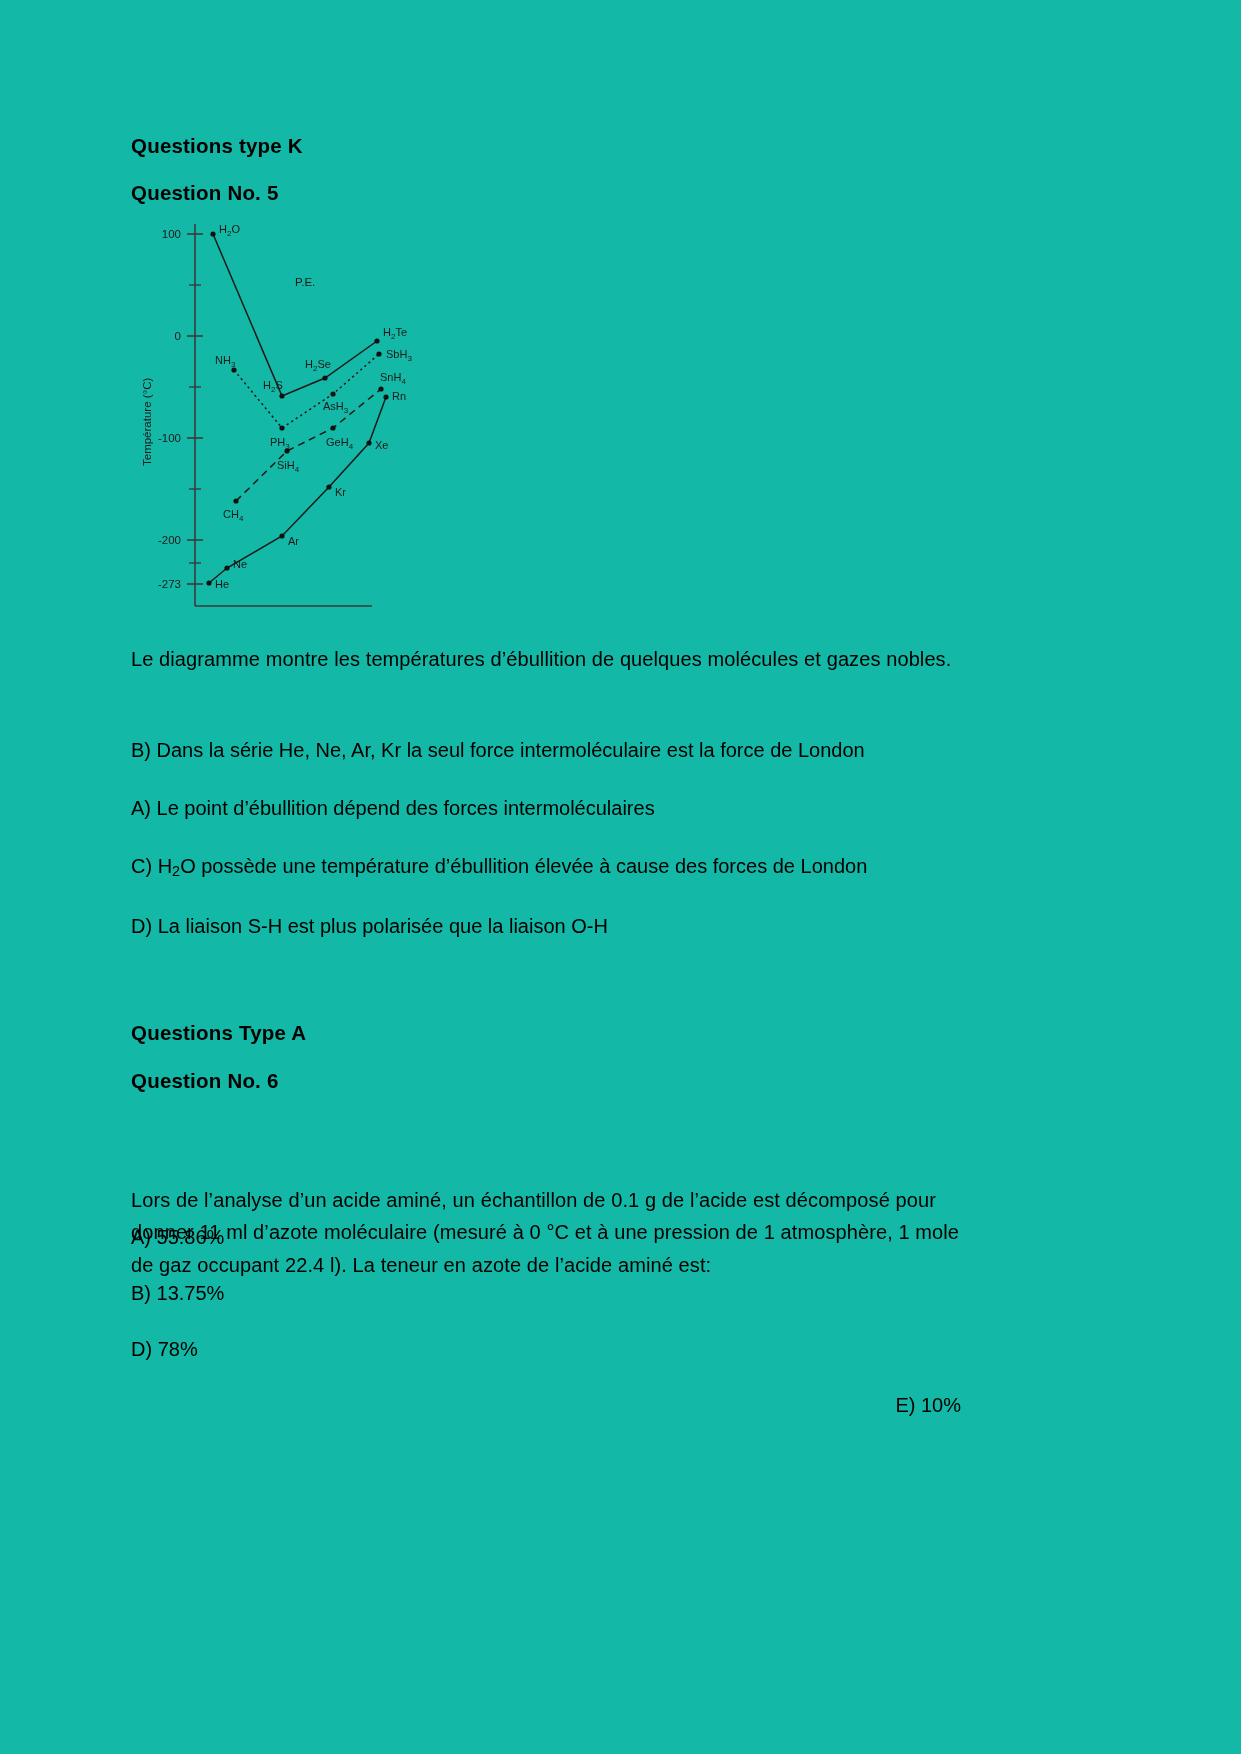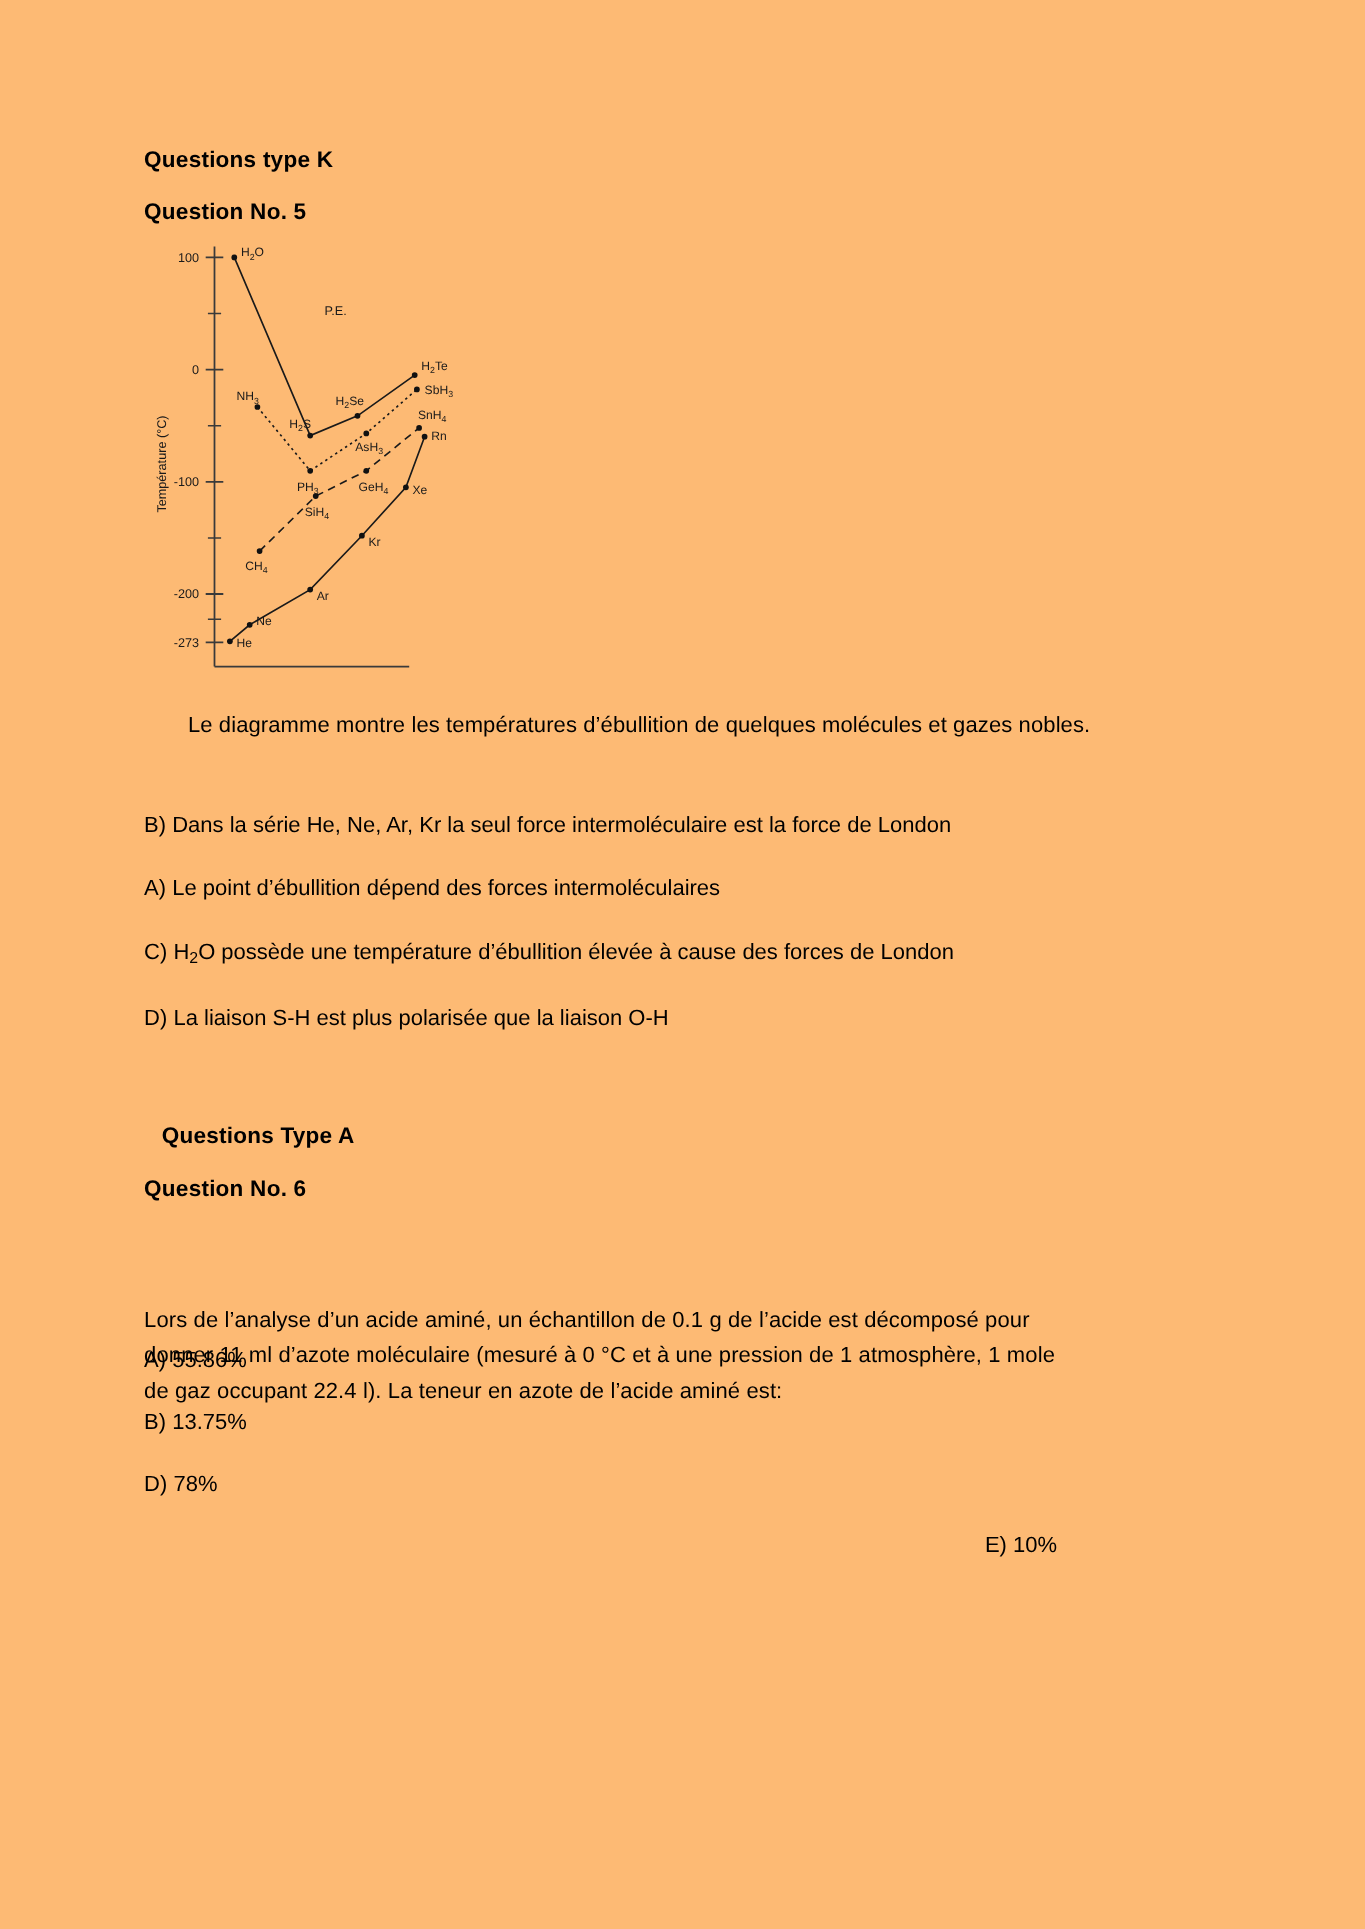--- a/index.html
+++ b/index.html
@@ -13,21 +13,21 @@
     font-family: "Liberation Sans", sans-serif;
     color: #000000;
     position: relative;
     overflow: hidden;
   }
   .page {
     position: absolute;
     left: 0; top: 0;
     width: 1241px;
     height: 1754px;
-    background: #fdba74;
+    background: #14b8a6;
   }
   .content {
     position: absolute;
     left: 131px;
     top: 0;
     width: 980px;
   }
   .h-bold {
     font-weight: bold;
     font-size: 20.5px;
@@ -39,23 +39,23 @@
     line-height: 1.62;
     letter-spacing: 0.005em;
   }
   .opt {
     font-size: 20px;
     line-height: 1.5;
   }
   .block-qtypek { position: absolute; left: 0; top: 133px; }
   .block-qno5   { position: absolute; left: 0; top: 180px; }
   .figure-wrap  { position: absolute; left: 6px; top: 216px; }
-  .block-desc   { position: absolute; left: 0; top: 643px; width: 900px; text-align: center; }
+  .block-desc   { position: absolute; left: 0; top: 643px; width: 900px; }
   .block-opts-5 { position: absolute; left: 0; top: 735px; width: 900px; }
-  .block-qtypea { position: absolute; left: 16px; top: 1020px; }
+  .block-qtypea { position: absolute; left: 0; top: 1020px; }
   .block-qno6   { position: absolute; left: 0; top: 1068px; }
   .block-stem-6 { position: absolute; left: 0; top: 1184px; width: 830px; }
   .block-opts-6 { position: absolute; left: 0; top: 1222px; width: 830px; }
 
   .opt-row { margin-bottom: 28px; }
   .opt-row:last-child { margin-bottom: 11px; }
   .opt-row-6 { margin-bottom: 26px; }
   .opt-row-6:last-child { margin-bottom: 0; text-align: right; }
 
   sub { font-size: 0.72em; vertical-align: -0.22em; }

